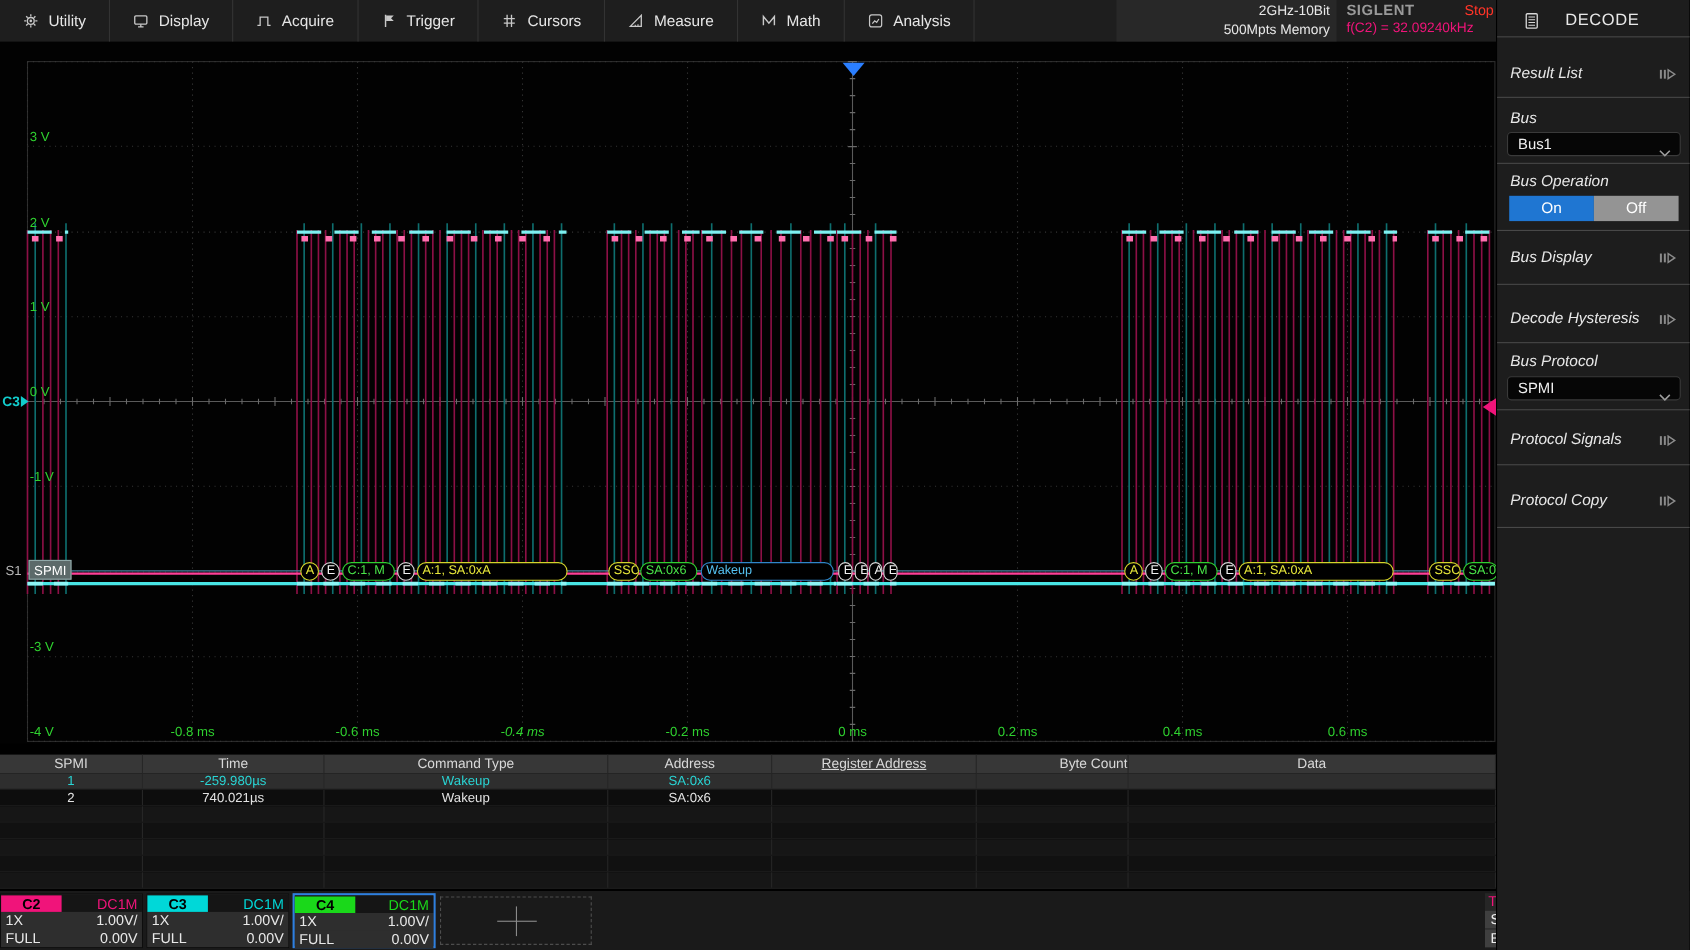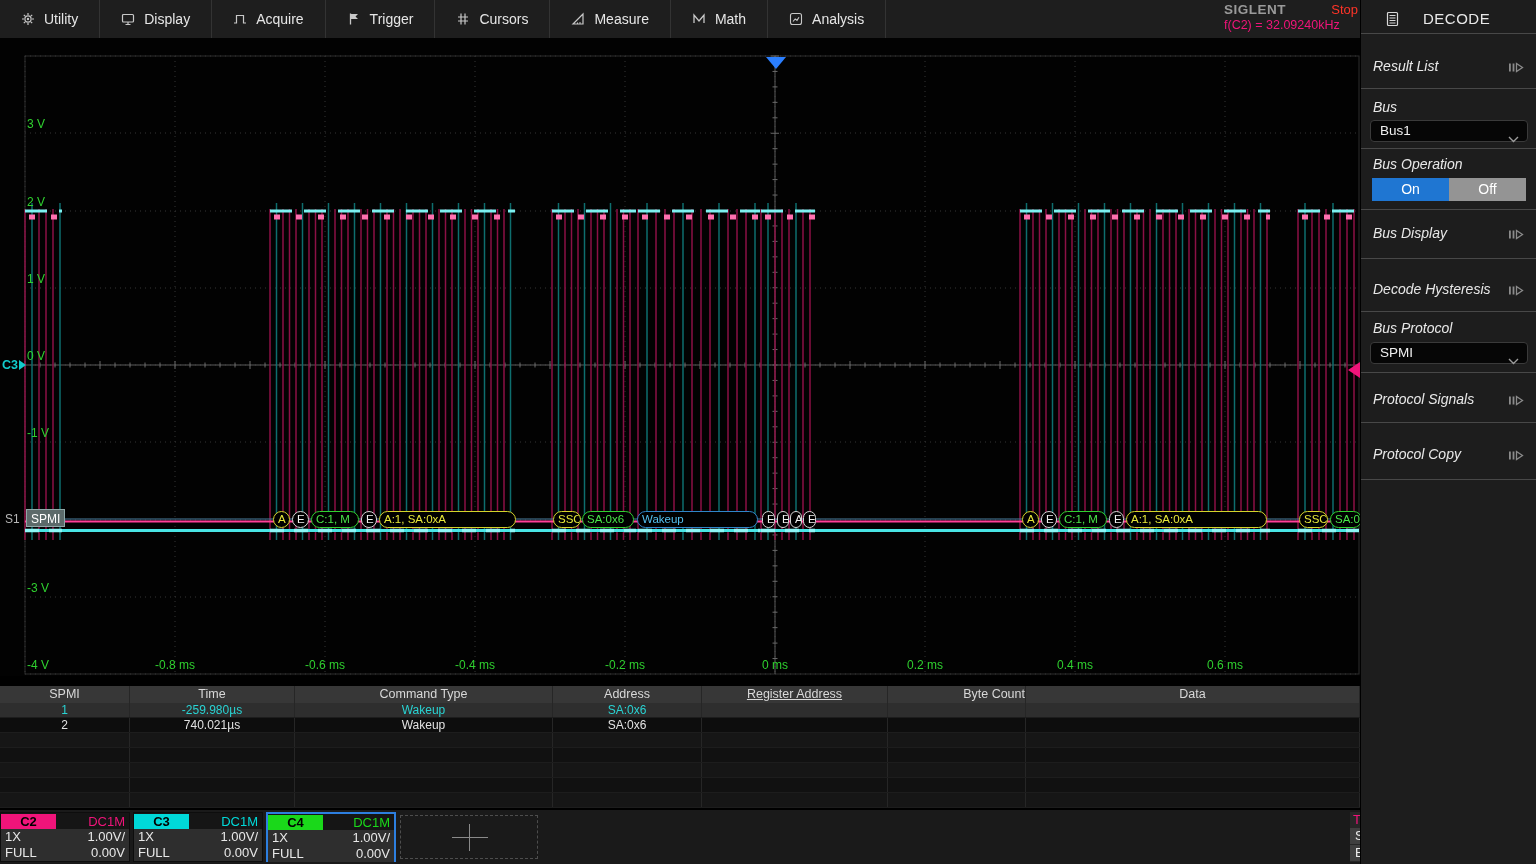--- a/index.html
+++ b/index.html
@@ -161,20 +161,24 @@
       <div class="menu-item">
         <span class="mi-icon">
           <svg width="14" height="14" viewBox="0 0 14 14">
             <rect x="1.5" y="1.5" width="11" height="11" rx="2" stroke="#c8c8c8" stroke-width="1.1" fill="none"></rect>
             <path d="M4 9.5l2.2-2.6 1.8 1.5L10 5.3" stroke="#c8c8c8" stroke-width="1.1" fill="none"></path>
           </svg>
         </span>
         <span>Analysis</span>
       </div>
     </div>
+  <div id="statusblock">
+    <div>2GHz-10Bit</div>
+    <div>500Mpts Memory</div>
+  </div>
   <div id="brandbox">
     <div id="brandrow">
       <span id="brand">SIGLENT</span>
       <span id="acqstate">Stop</span>
     </div>
     <div id="freqcounter">f(C2) = 32.09240kHz</div>
   </div>
 
   <div id="plot">
     <svg id="wavesvg" width="1360" height="638">
@@ -483,21 +487,21 @@
     <div id="labels-layer">
         <div class="vlabel" style="left: 27px; top: 79px;">3 V</div>
         <div class="vlabel" style="left: 27px; top: 157px;">2 V</div>
         <div class="vlabel" style="left: 27px; top: 234px;">1 V</div>
         <div class="vlabel" style="left: 27px; top: 311px;">0 V</div>
         <div class="vlabel" style="left: 27px; top: 388px;">-1 V</div>
         <div class="vlabel" style="left: 27px; top: 543px;">-3 V</div>
         <div class="vlabel" style="left: 27px; top: 620px;">-4 V</div>
         <div class="tlabel" style="left: 175px; top: 620px;">-0.8 ms</div>
         <div class="tlabel" style="left: 325px; top: 620px;">-0.6 ms</div>
-        <div class="tlabel" style="left: 475px; top: 620px;">-0.4 ms</div>
+        <div class="tlabel" style="left: 475px; top: 620px; font-style: italic;">-0.4 ms</div>
         <div class="tlabel" style="left: 625px; top: 620px;">-0.2 ms</div>
         <div class="tlabel" style="left: 775px; top: 620px;">0 ms</div>
         <div class="tlabel" style="left: 925px; top: 620px;">0.2 ms</div>
         <div class="tlabel" style="left: 1075px; top: 620px;">0.4 ms</div>
         <div class="tlabel" style="left: 1225px; top: 620px;">0.6 ms</div>
       </div>
     <div id="trig-pos"></div>
     <div id="trig-level"></div>
     <div id="c3-marker">
       <span>C3</span>

